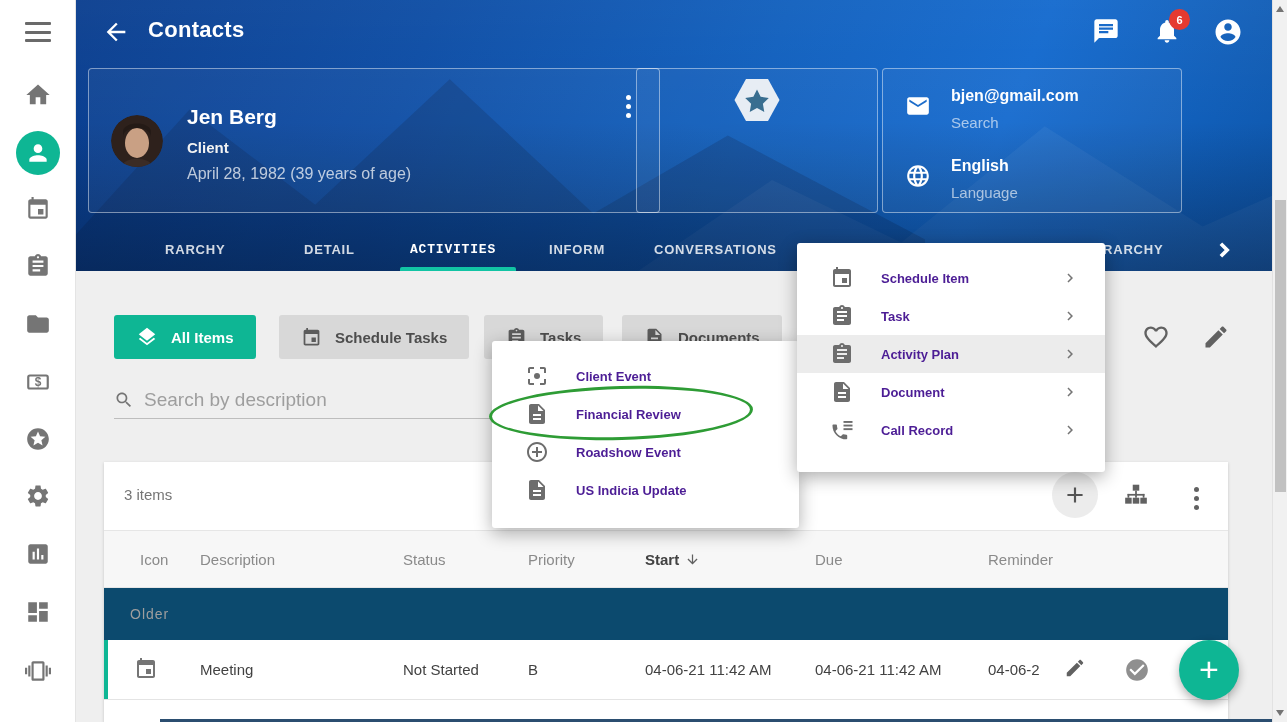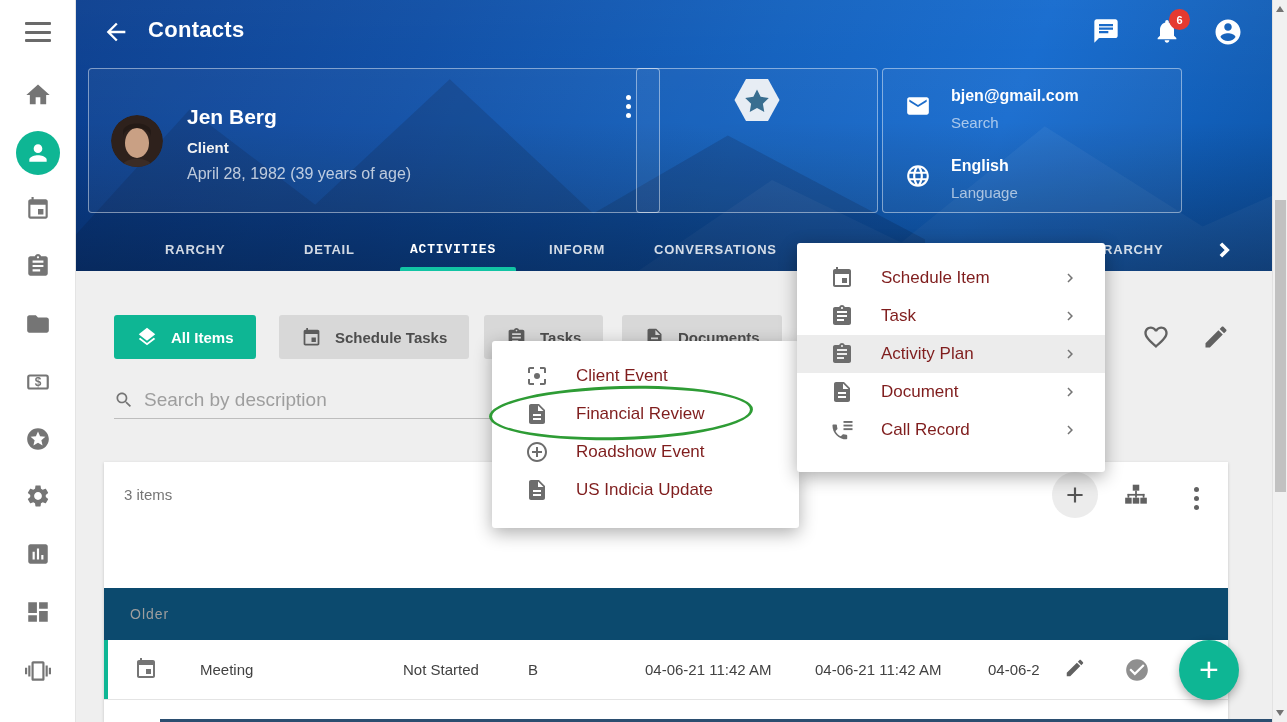--- a/index.html
+++ b/index.html
@@ -110,21 +110,21 @@
   .fab { position:absolute; left:1179px; top:640px; width:60px; height:60px; border-radius:50%; background:#0eb694;
     box-shadow:0 4px 10px rgba(0,0,0,0.3); display:flex; align-items:center; justify-content:center; cursor:pointer; z-index:250; }
   .fab span { color:#fff; font-size:34px; font-weight:300; line-height:1; margin-top:-3px; }
 
   
   .menu { position:absolute; background:#fff; border-radius:3px; box-shadow:0 5px 18px rgba(0,0,0,0.32); z-index:220; padding:16px 0; }
   .menu-item { height:38px; display:flex; align-items:center; cursor:pointer; }
   .menu-item.hl { background:#ececec; }
   .mi-icon { width:24px; height:24px; margin-left:33px; flex:0 0 auto; }
   .mi-icon svg { fill:#6d6d6d; }
-  .mi-label { margin-left:27px; font-size:17px; color:#7f1d1d; }
+  .mi-label { margin-left:27px; font-size:13px; color:#4c1d95;font-weight:bold; }
   .mi-chev { margin-left:auto; margin-right:26px; width:18px; height:18px; }
   .mi-chev svg { fill:#757575; }
   .menu-left { left:492px; top:341px; width:307px; height:187px; }
   .menu-right { left:797px; top:243px; width:308px; height:229px; }
 
   .annotation-ellipse { position:absolute; left:489px; top:386px; width:264px; height:54px; border:3px solid #2e9c35;
     border-radius:50%; transform:rotate(-1.6deg); z-index:240; pointer-events:none; }
 </style>
 </head>
 <body>
@@ -355,20 +355,34 @@
             <rect x="9" y="14.5" width="6" height="5.5"></rect>
             <rect x="16" y="14.5" width="6" height="5.5"></rect>
           </svg>
       </div>
       <div class="vdots gray" style="left:1086px; top:21px;">
           <i></i>
           <i></i>
           <i></i>
         </div>
 
+      <div class="grid-head">
+        <div class="gh-label" style="left:36px;">Icon</div>
+        <div class="gh-label" style="left:96px;">Description</div>
+        <div class="gh-label" style="left:299px;">Status</div>
+        <div class="gh-label" style="left:424px;">Priority</div>
+        <div class="gh-label" style="left:541px; color:#424242; font-weight:bold;">
+          <span>Start</span>
+          <svg width="15" height="15" viewBox="0 0 24 24">
+              <path d="M20 12l-1.41-1.41L13 16.17V4h-2v12.17l-5.58-5.59L4 12l8 8 8-8z"></path>
+            </svg>
+        </div>
+        <div class="gh-label" style="left:711px;">Due</div>
+        <div class="gh-label" style="left:884px;">Reminder</div>
+      </div>
 
       <div class="group-row">
         <div class="group-label">Older</div>
       </div>
 
       <div class="data-row">
         <div class="row-accent"></div>
         <div class="row-icon" style="left:30px;">
           <svg width="24" height="24" viewBox="0 0 24 24">
               <path d="M17 12h-5v5h5v-5zM16 1v2H8V1H6v2H5c-1.11 0-1.99.9-2 2v14c0 1.1.89 2 2 2h14c1.1 0 2-.9 2-2V5c0-1.1-.9-2-2-2h-1V3h-2V1h-2zm3 18H5V8h14v11z"></path>

